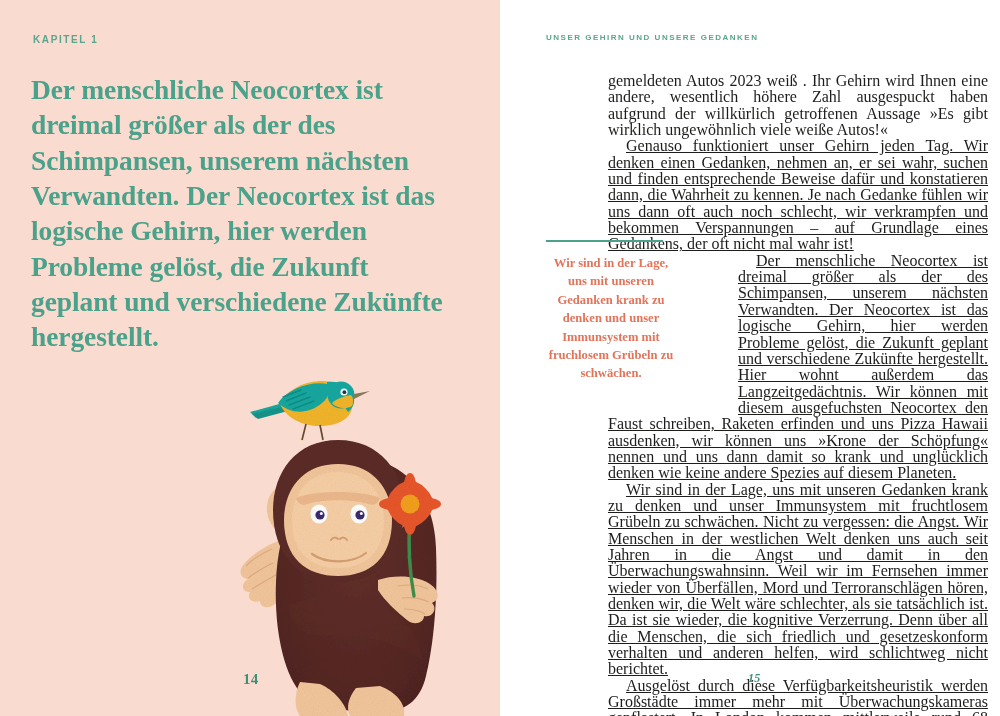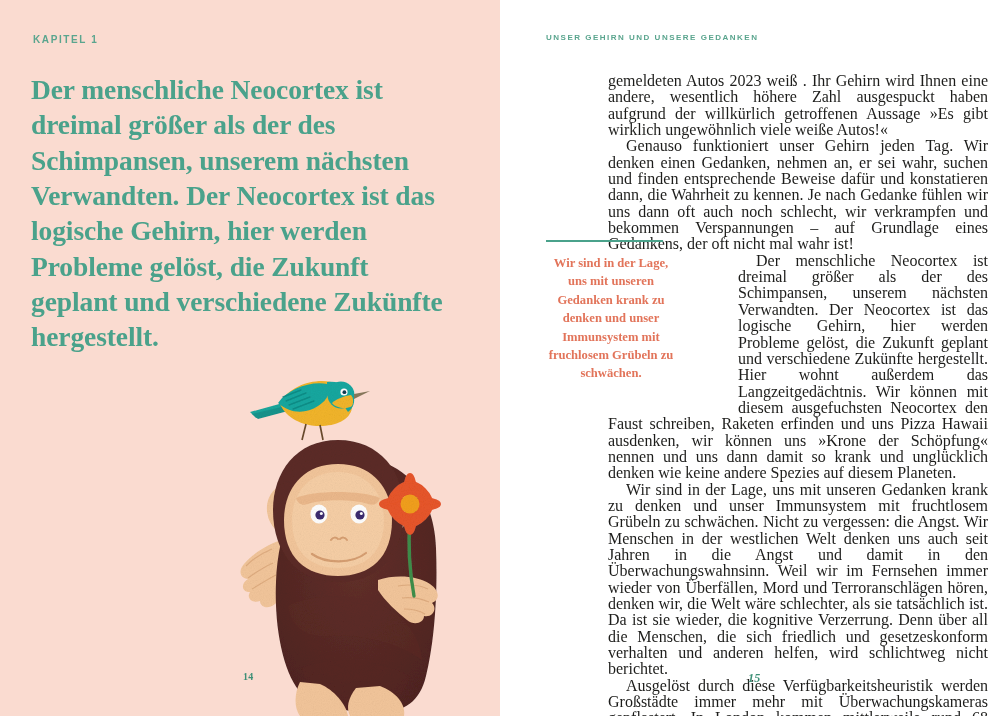--- a/index.html
+++ b/index.html
@@ -33,21 +33,21 @@
     font-family:"Liberation Serif", serif;
     font-weight:700;
     font-size:27.5px;
     line-height:1.285;
     color:#4aa28b;
     letter-spacing:-0.1px;
   }
   .folio-left{
     position:absolute;left:243px;top:671px;
     font-family:"Liberation Serif", serif;
-    font-size:10px;font-weight:700;
+    font-size:15px;font-weight:700;
     color:#3d8f76;
     letter-spacing:0.3px;
   }
   .illustration{
     position:absolute;left:228px;top:368px;
     width:262px;height:348px;
   }
 
   
   .page-right{
@@ -72,21 +72,21 @@
     left:108px;top:73px;
     width:380px;
     font-family:"Liberation Serif", serif;
     font-size:16px;
     line-height:16.35px;
     color:#1d1d1b;
     text-align:justify;
     -webkit-hyphens:none;hyphens:none;
   }
   .body-col p{margin:0;text-indent:0;}
-  .body-col p.indent{text-indent:18px;}
+  .body-col p.indent{text-indent:18px;text-decoration:underline;}
 
   
   .quote-float{
     float:left;
     width:114px;
     height:152px;
     margin:0 16px 0 0;
     shape-outside:inset(0);
   }
 

